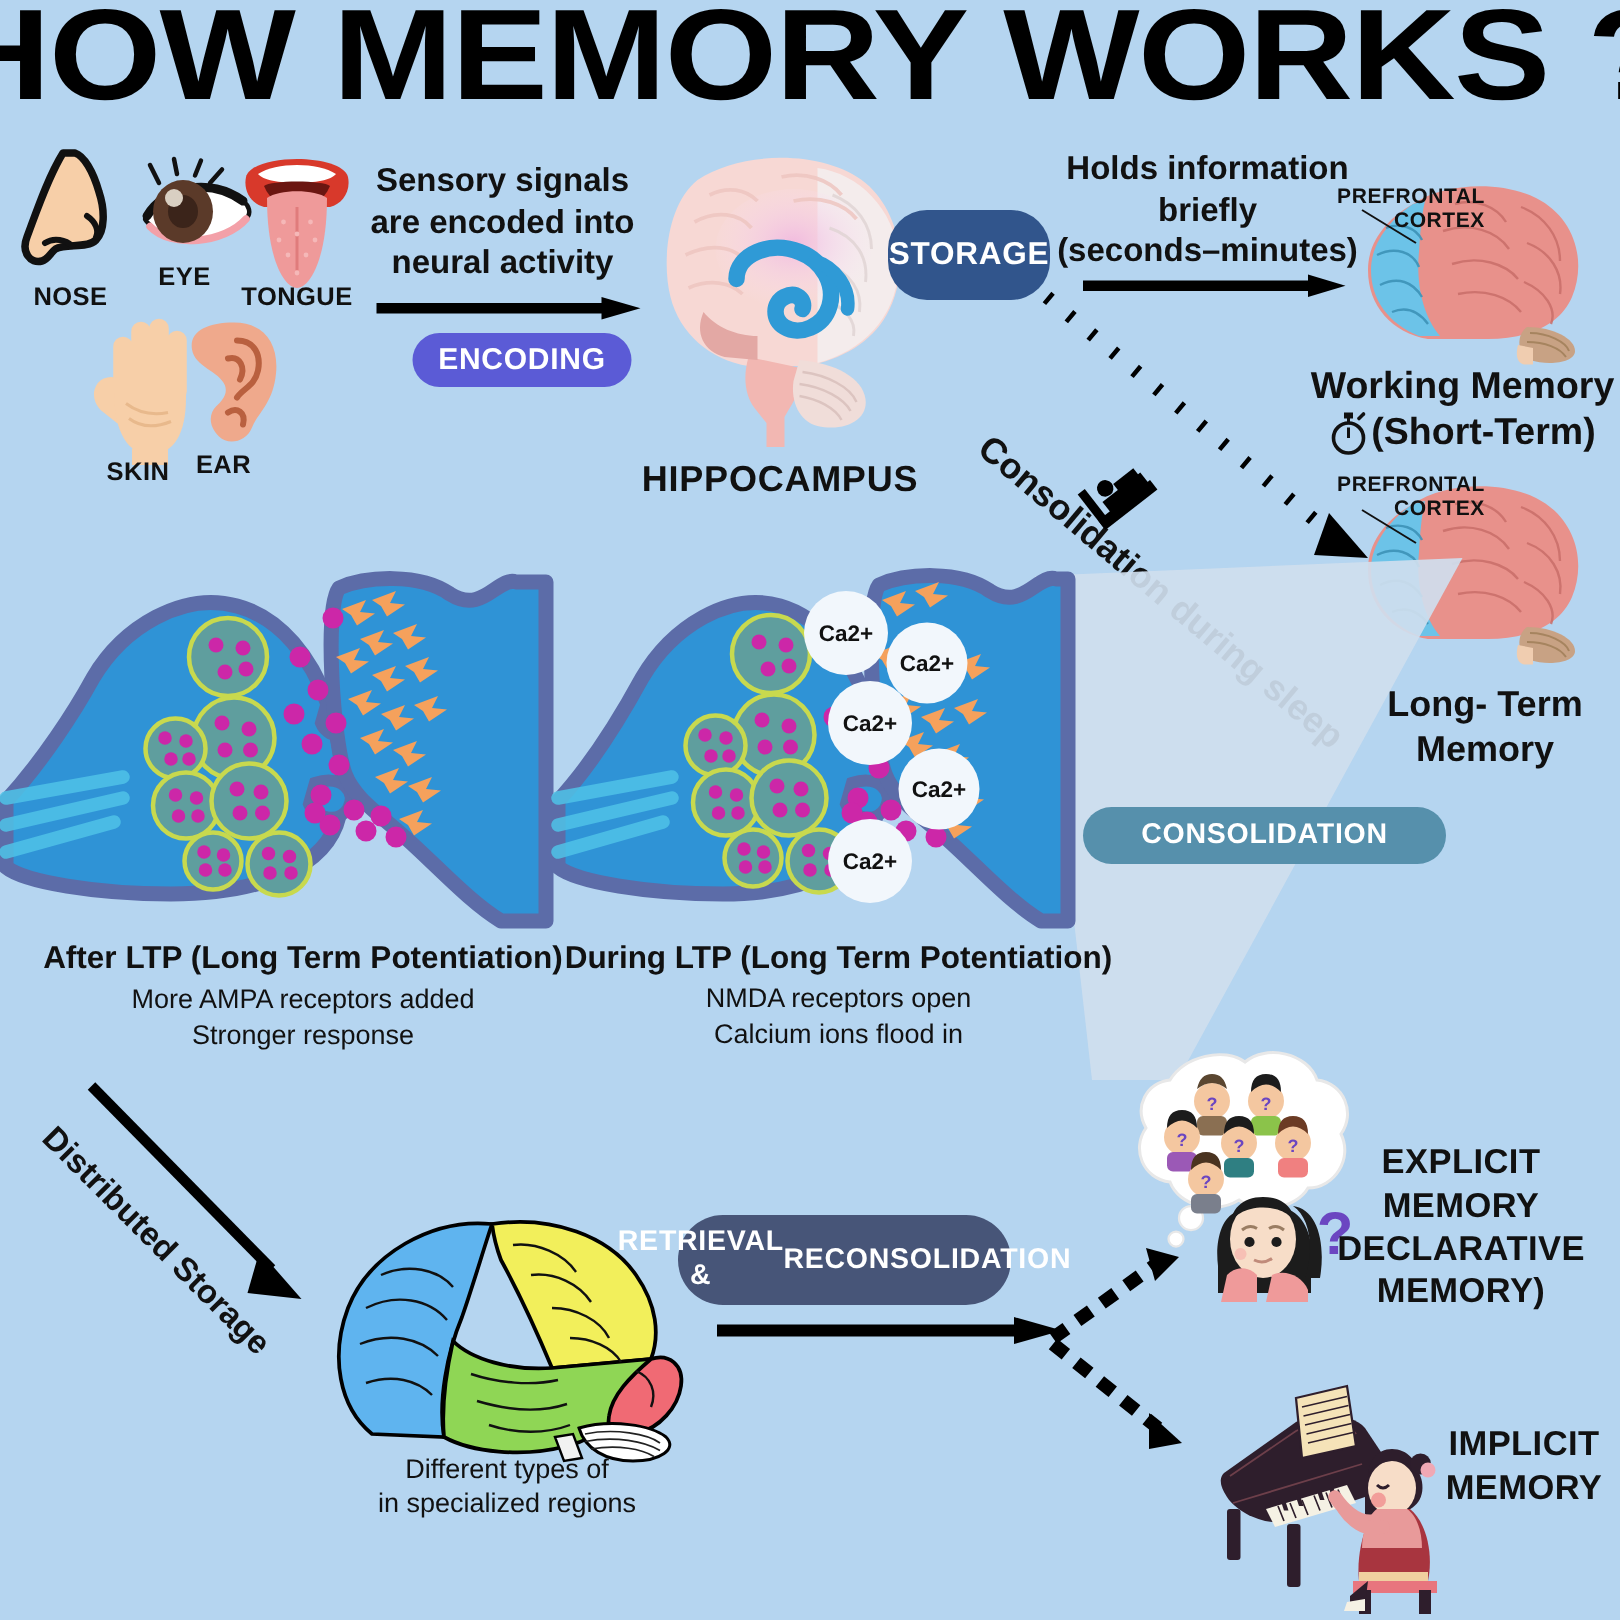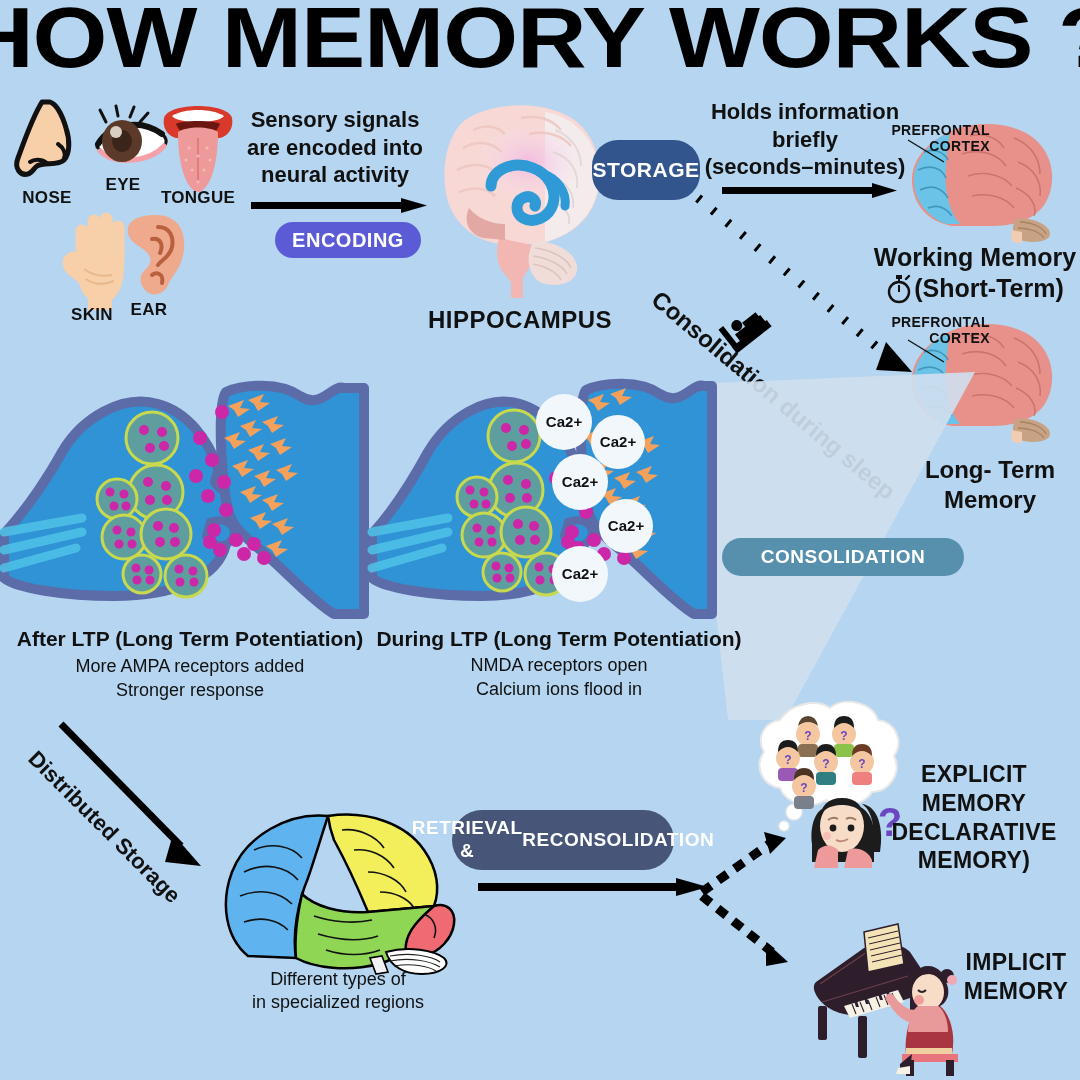--- a/index.html
+++ b/index.html
@@ -392,21 +392,21 @@
         <path d="M250 94 l16 -6 -4 8 10 1 -12 8 -4 -7 z"></path>
         <path d="M272 88 l16 -6 -4 8 10 1 -12 8 -4 -7 z"></path>
         <path d="M236 110 l16 -6 -4 8 10 1 -12 8 -4 -7 z"></path>
         <path d="M258 118 l16 -6 -4 8 10 1 -12 8 -4 -7 z"></path>
         <path d="M246 136 l16 -6 -4 8 10 1 -12 8 -4 -7 z"></path>
         <path d="M268 142 l16 -6 -4 8 10 1 -12 8 -4 -7 z"></path>
         <path d="M262 164 l16 -6 -4 8 10 1 -12 8 -4 -7 z"></path>
       </g>
     </svg>
   </div>
-  <div class="abs" style="left:0px;top:626px;width:380px;">
+  <div class="abs" style="left:12px;top:626px;width:380px;">
     <div class="cap-bold" style="font-size:21px;">After LTP (Long Term Potentiation)</div>
     <div class="body-reg" style="margin-top:3px;">More AMPA receptors added</div>
     <div class="body-reg">Stronger response</div>
   </div>
 
   <div class="abs" style="left:372px;top:382px;">
     <svg width="340" height="240" viewBox="0 0 340 240">
       <path d="M0 152 L0 196 C12 206 60 214 110 214 C165 214 205 196 212 162 C218 134 214 108 206 86 C196 58 176 30 148 22 C114 12 76 36 56 70 C44 92 24 126 0 152 Z" fill="#2f93d6" stroke="#5c6ca8" stroke-width="10" stroke-linejoin="round"></path>
       <g stroke="#4fc3e8" stroke-width="9" stroke-linecap="round" fill="none" opacity=".85">
         <path d="M0 150 L76 136"></path>

